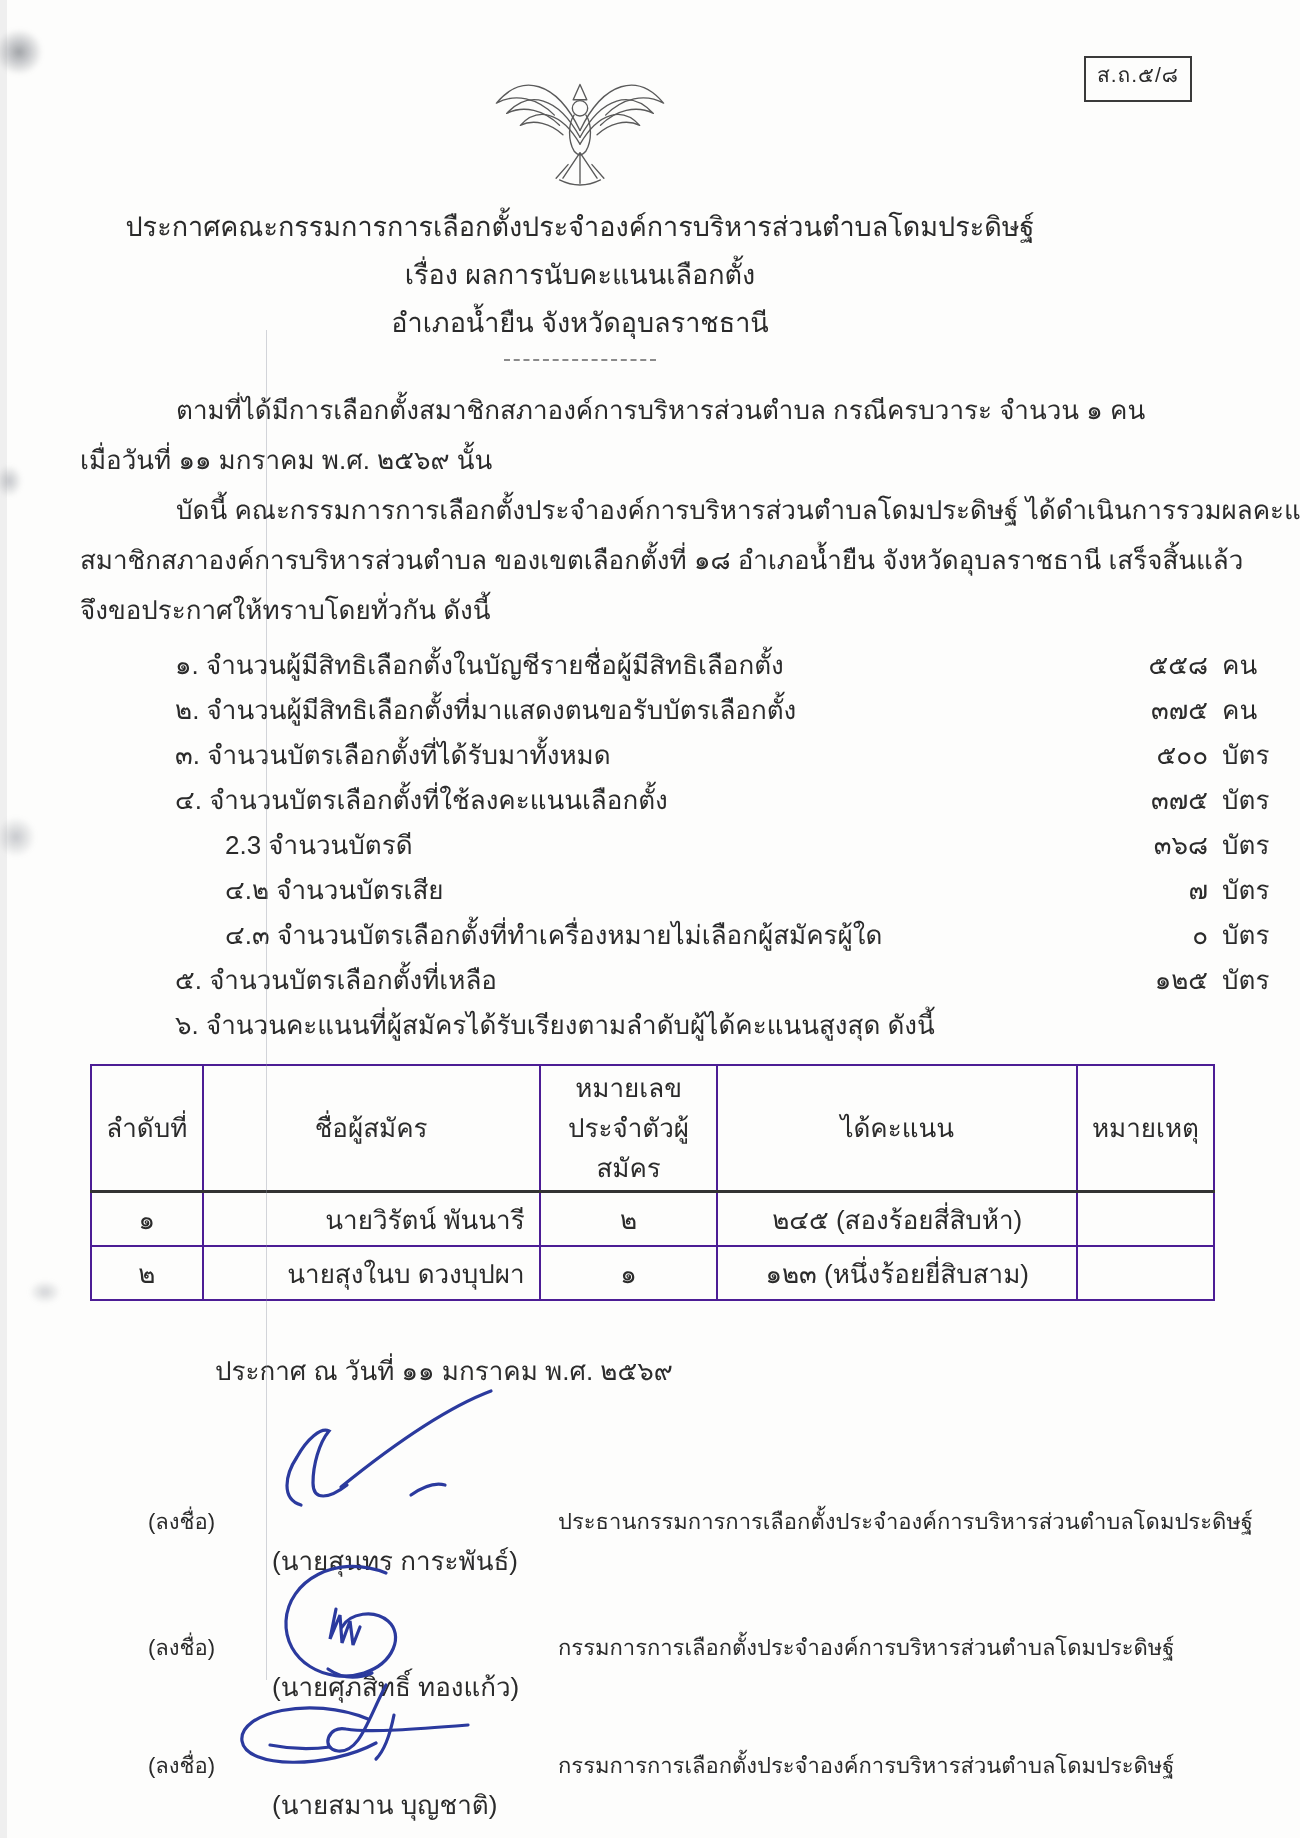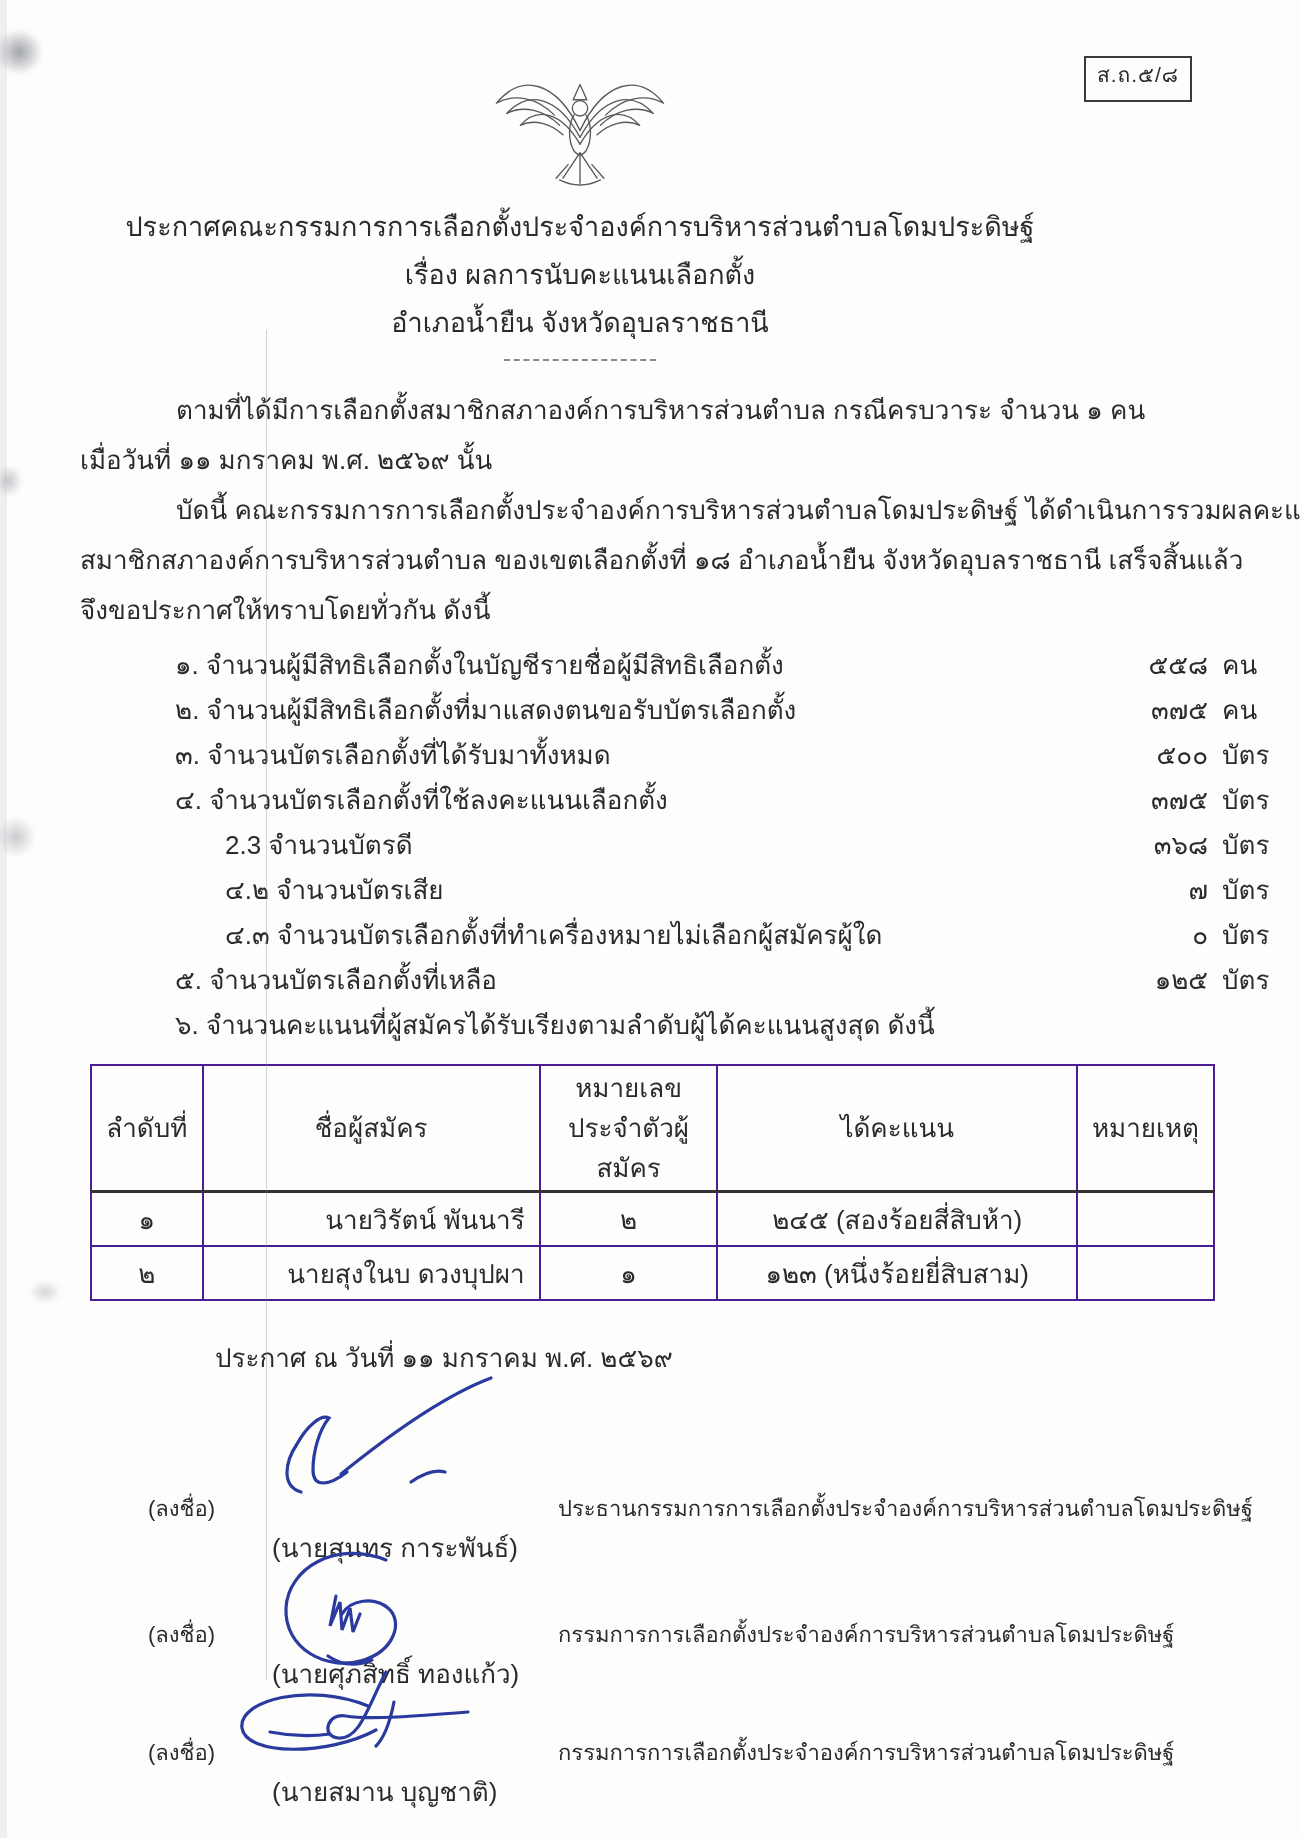--- a/index.html
+++ b/index.html
@@ -60,21 +60,21 @@
   }
   table.results thead th{height:88px;white-space:pre-line;line-height:40px;border-bottom:3px solid #333;font-weight:normal;}
   table.results tbody td{height:48px;}
   table.results .col-seq{width:10%;}
   table.results .col-name{width:31%;}
   table.results .col-num{width:16%;}
   table.results .col-score{width:33%;}
   table.results .col-note{width:10%;}
   table.results td.cell-name{text-align:right;padding-left:10px;}
 
-  .issued{margin:36px 0 0 215px;font-size:26px;}
+  .issued{margin:49px 0 0 215px;font-size:26px;}
 
   .sig-row{position:relative;margin-left:148px;font-size:22px;height:52px;display:flex;align-items:flex-end;}
   .sig-row .sig-prefix{width:110px;}
   .sig-row .sig-title{margin-left:300px;white-space:nowrap;}
   .sig-mark{position:absolute;pointer-events:none;}
   .sig-name{margin-left:272px;font-size:26px;line-height:44px;}
   .r1{margin-top:96px;}
   .r1 .sig-mark{left:115px;top:-100px;}
   .r2{margin-top:30px;}
   .r2 .sig-mark{left:118px;top:-62px;}

